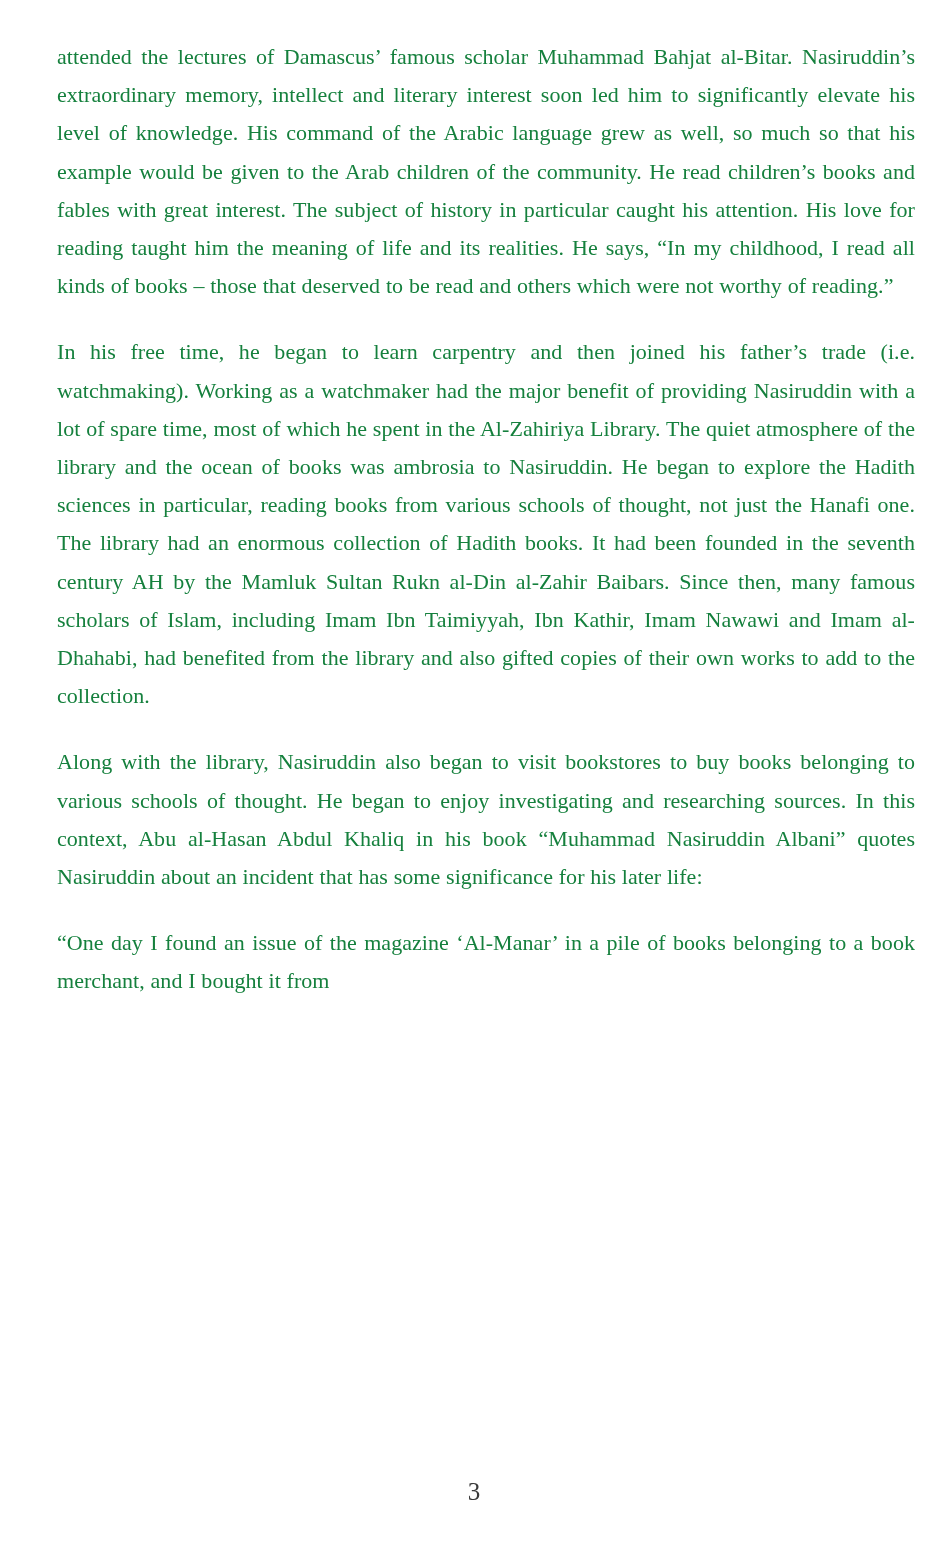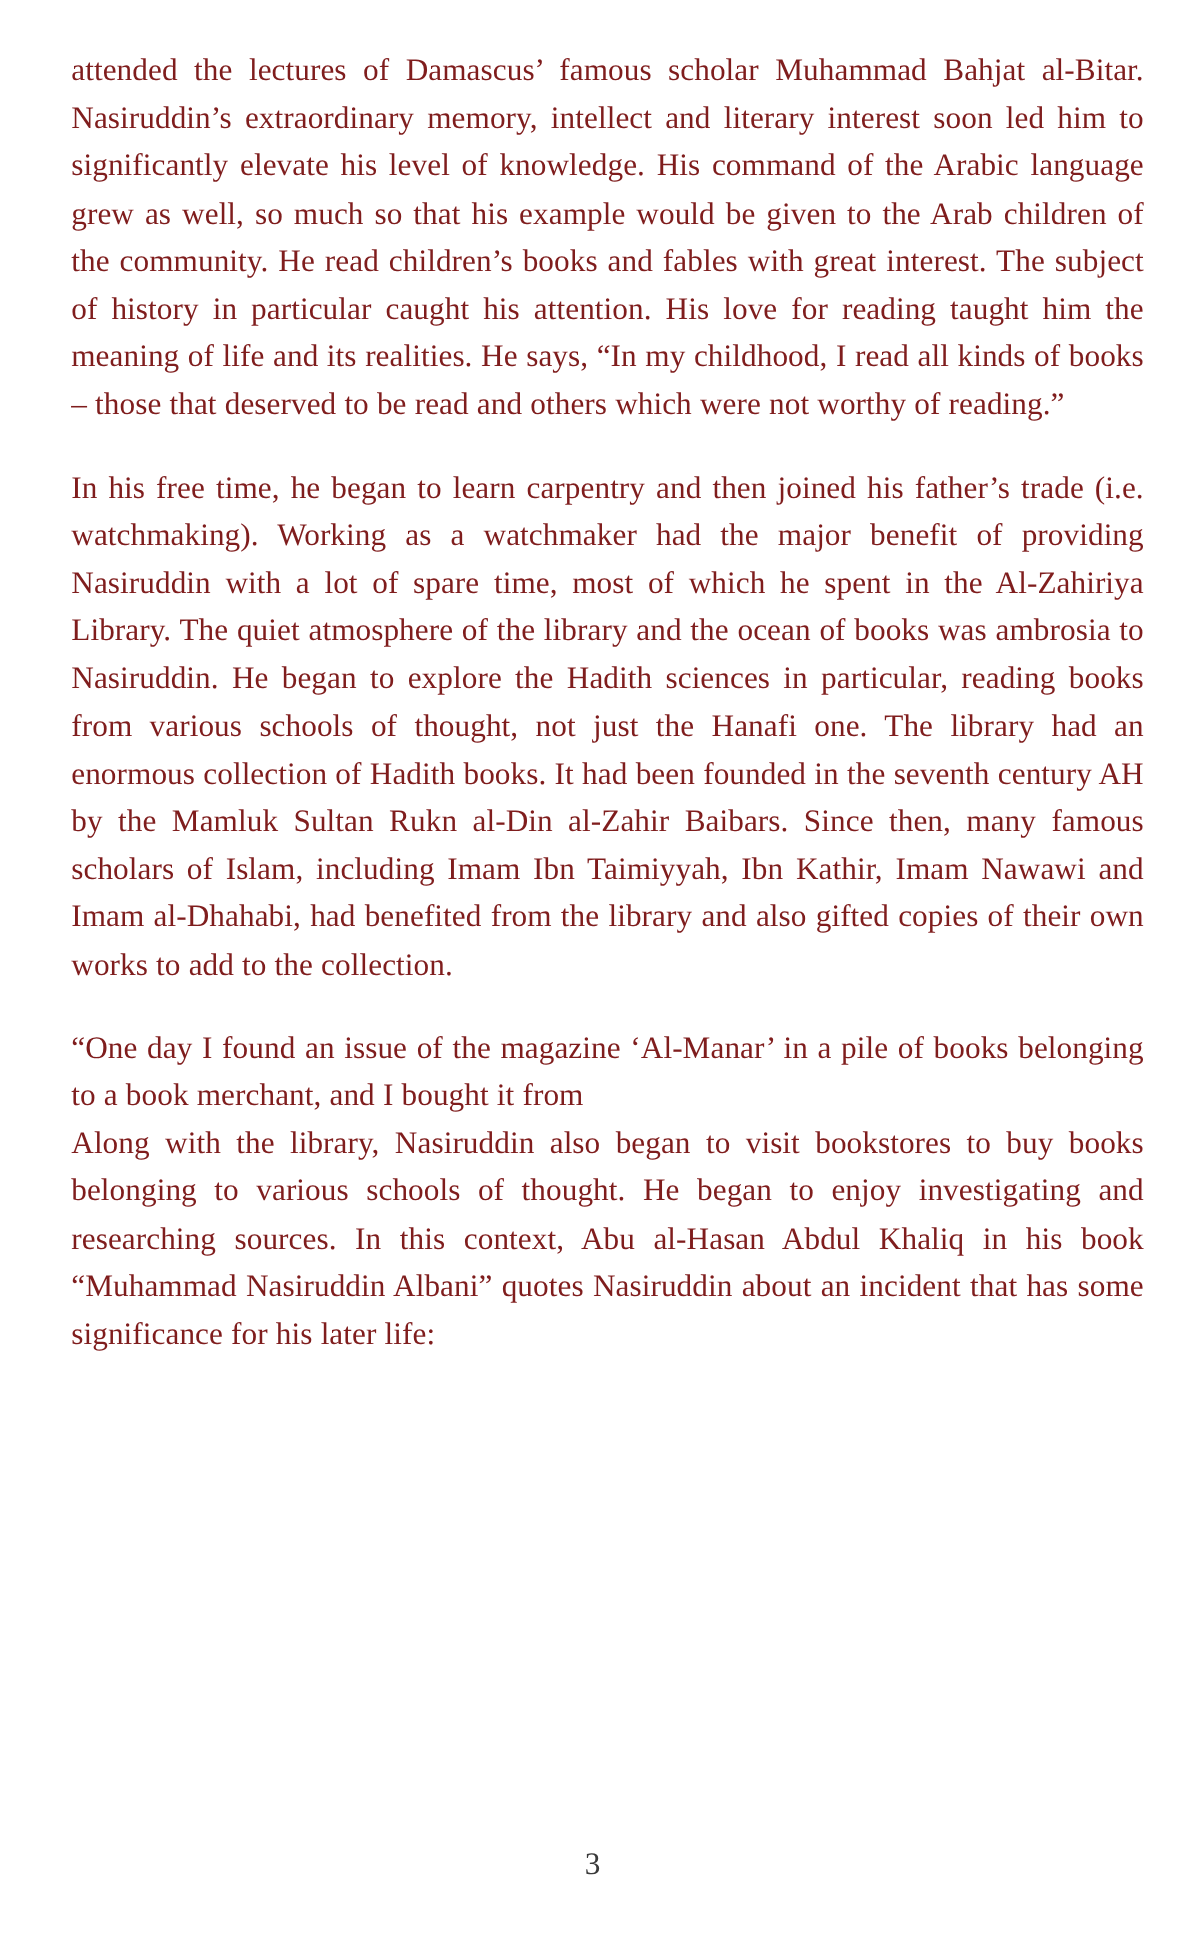--- a/index.html
+++ b/index.html
@@ -19,23 +19,23 @@
     overflow: hidden;
     box-sizing: border-box;
   }
   .text-column {
     position: absolute;
     left: 57px;
     top: 38px;
     width: 858px;
   }
   .para {
-    font-size: 25px;
+    font-size: 22px;
     line-height: 38.2px;
-    color: #7f1d1d;
+    color: #15803d;
     text-align: justify;
     text-justify: inter-word;
     margin: 0 0 28px 0;
     letter-spacing: 0.05px;
     word-spacing: 0.2px;
     -webkit-font-smoothing: antialiased;
   }
   .para:last-child {
     margin-bottom: 0;
   }
@@ -56,19 +56,19 @@
   }
 </style>
 </head>
 <body>
 
 <div class="page">
 
   <div class="text-column">
     <p class="para">attended the lectures of Damascus’ famous scholar Muhammad Bahjat al-Bitar. Nasiruddin’s extraordinary memory, intellect and literary interest soon led him to significantly elevate his level of knowledge. His command of the Arabic language grew as well, so much so that his example would be given to the Arab children of the community. He read children’s books and fables with great interest. The subject of history in particular caught his attention. His love for reading taught him the meaning of life and its realities. He says, “In my childhood, I read all kinds of books – those that deserved to be read and others which were not worthy of reading.”</p>
     <p class="para">In his free time, he began to learn carpentry and then joined his father’s trade (i.e. watchmaking). Working as a watchmaker had the major benefit of providing Nasiruddin with a lot of spare time, most of which he spent in the Al-Zahiriya Library. The quiet atmosphere of the library and the ocean of books was ambrosia to Nasiruddin. He began to explore the Hadith sciences in particular, reading books from various schools of thought, not just the Hanafi one. The library had an enormous collection of Hadith books. It had been founded in the seventh century AH by the Mamluk Sultan Rukn al-Din al-Zahir Baibars. Since then, many famous scholars of Islam, including Imam Ibn Taimiyyah, Ibn Kathir, Imam Nawawi and Imam al-Dhahabi, had benefited from the library and also gifted copies of their own works to add to the collection.</p>
+    <p class="para">Along with the library, Nasiruddin also began to visit bookstores to buy books belonging to various schools of thought. He began to enjoy investigating and researching sources. In this context, Abu al-Hasan Abdul Khaliq in his book “Muhammad Nasiruddin Albani” quotes Nasiruddin about an incident that has some significance for his later life:</p>
     <p class="para tail">“One day I found an issue of the magazine ‘Al-Manar’ in a pile of books belonging to a book merchant, and I bought it from</p>
-    <p class="para">Along with the library, Nasiruddin also began to visit bookstores to buy books belonging to various schools of thought. He began to enjoy investigating and researching sources. In this context, Abu al-Hasan Abdul Khaliq in his book “Muhammad Nasiruddin Albani” quotes Nasiruddin about an incident that has some significance for his later life:</p>
   </div>
 
   <div class="page-number">3</div>
 
 </div>
 
 </body></html>

